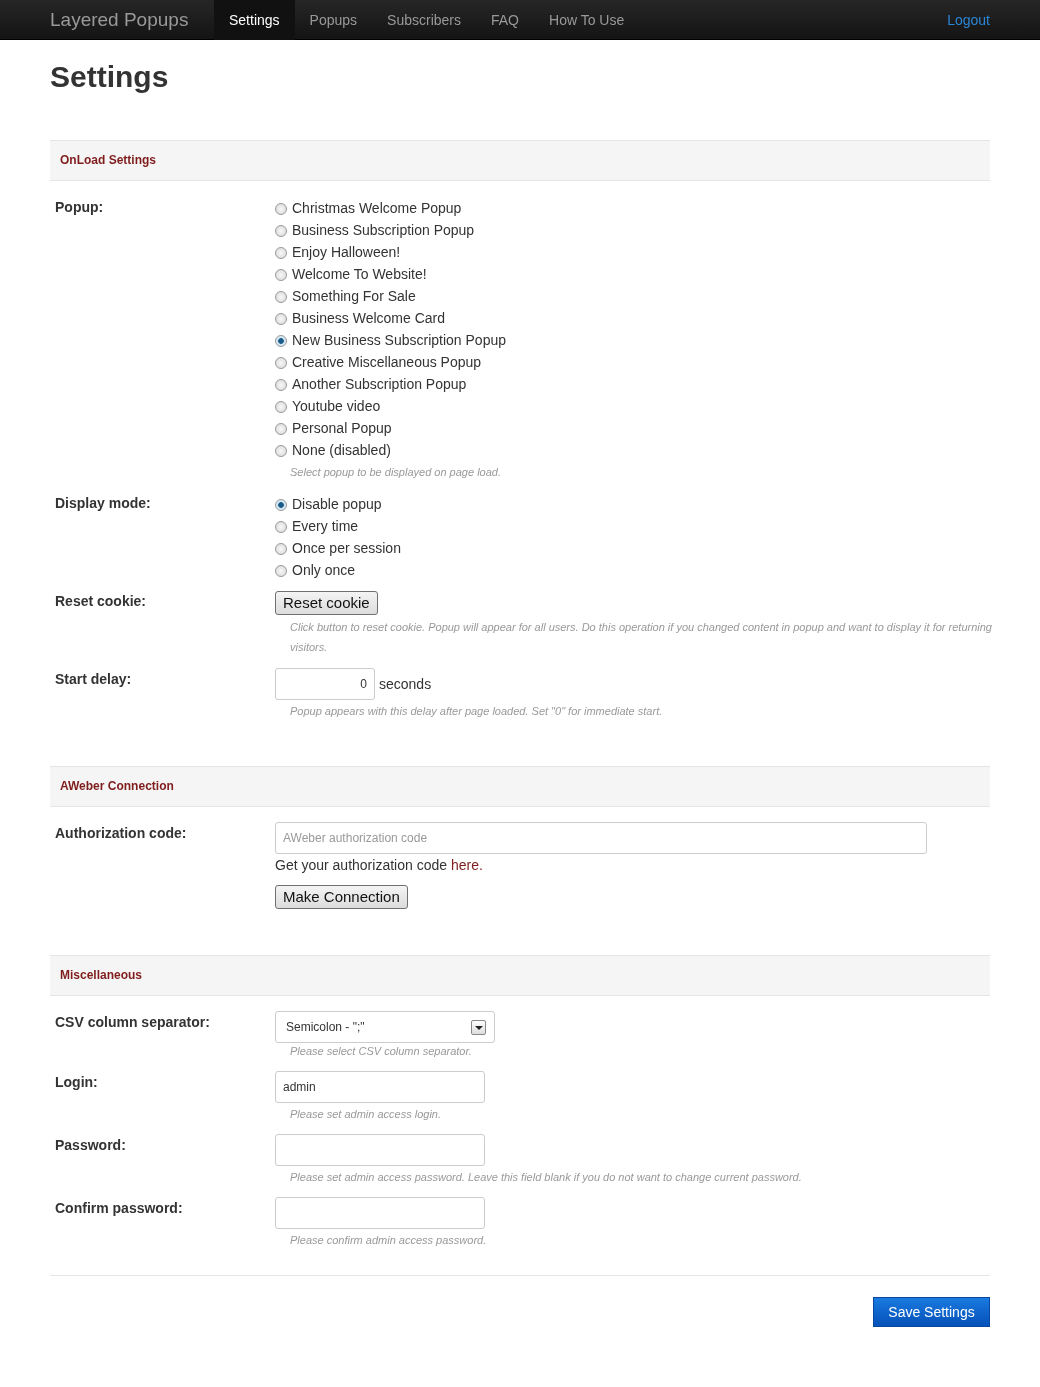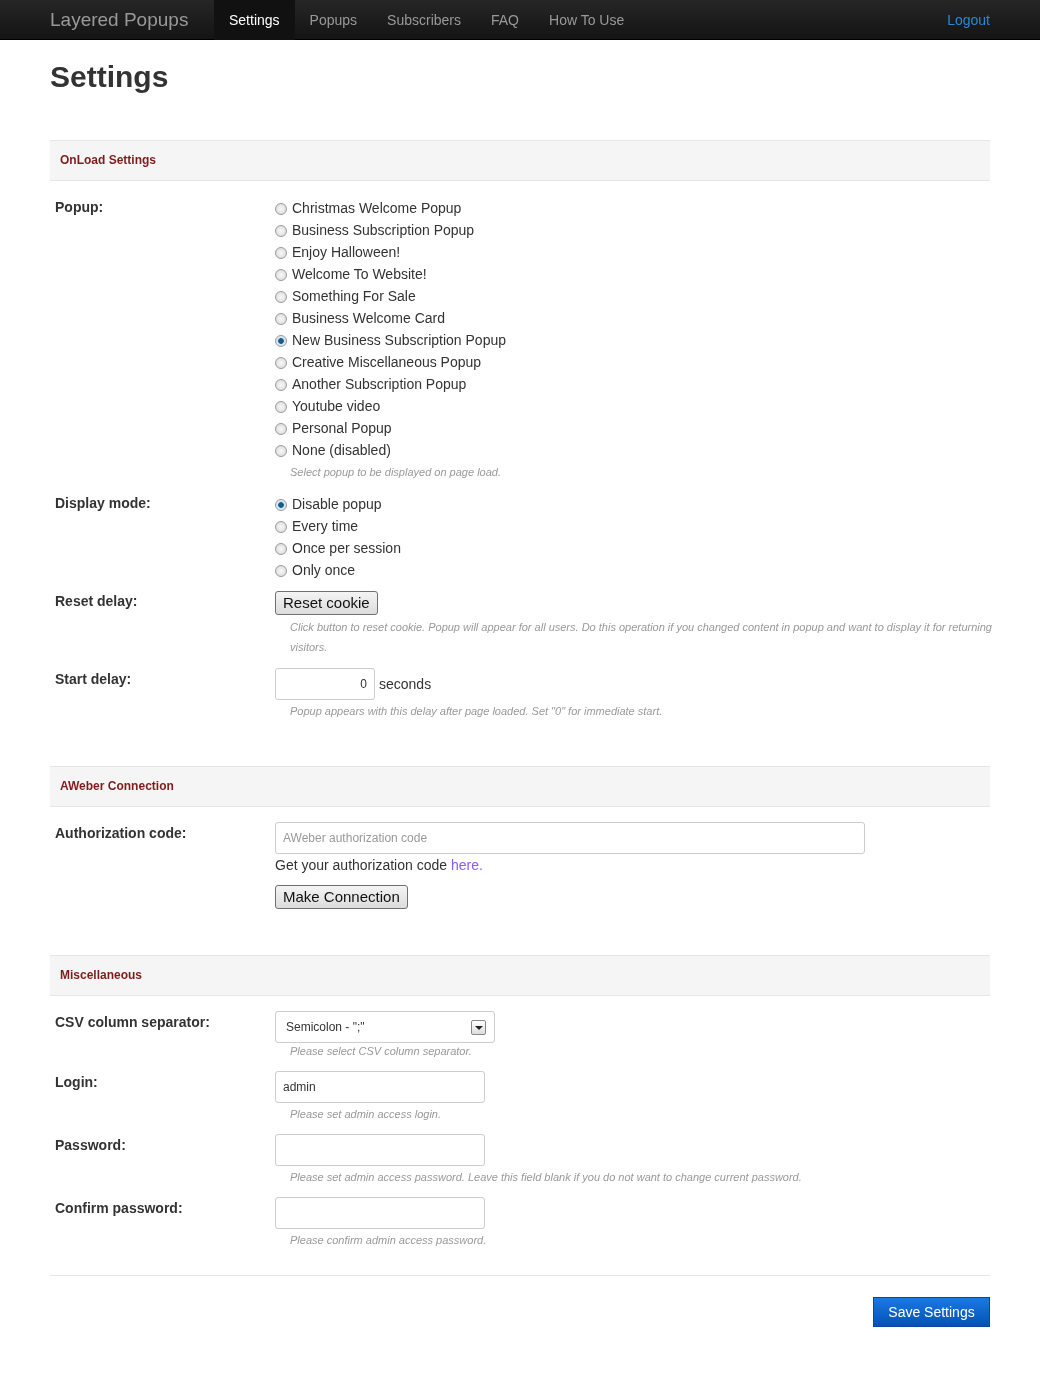--- a/index.html
+++ b/index.html
@@ -15,21 +15,21 @@
 .lbl{position:absolute;left:55px;font-size:14px;font-weight:bold;color:#333}
 .radios{position:absolute;left:275px}
 .radio{display:flex;align-items:center;height:22px;font-size:14px;color:#333}
 .rb{width:12px;height:12px;border-radius:50%;border:1px solid #9a9a9a;background:radial-gradient(#f8f8f8,#d6d6d6);margin-right:5px;margin-top:2px;flex:none}
 .rb.on{background:radial-gradient(#1a5c88 0,#1a5c88 35%,#cfe3f2 45%,#e8f0f6 100%)}
 .help{position:absolute;left:290px;font-size:11px;font-style:italic;color:#999;line-height:20px}
 .btn{position:absolute;left:275px;height:24px;padding:0 7px;font-size:15px;color:#111;background:linear-gradient(#f4f4f4,#dcdcdc);border:1px solid #707070;border-radius:3px;font-family:"Liberation Sans",sans-serif;line-height:22px}
 .inp{position:absolute;left:275px;height:32px;border:1px solid #ccc;border-radius:3px;background:#fff;font-size:12px;color:#333;padding:0 7px;line-height:30px;font-family:"Liberation Sans",sans-serif}
 .ph{color:#999}
 .plain{position:absolute;font-size:14px;color:#333}
-.link{color:#8b5cf6;text-decoration:none}
+.link{color:#7f1d1d;text-decoration:none}
 .sel-arrow{position:absolute;right:8px;top:8px;width:15px;height:15px;border:1px solid #888;background:linear-gradient(#fff,#ddd);border-radius:2px}
 .sel-arrow:after{content:"";position:absolute;left:3px;top:5px;border-left:4px solid transparent;border-right:4px solid transparent;border-top:4px solid #222}
 .hr{position:absolute;left:50px;width:940px;height:1px;background:#e5e5e5}
 .save{position:absolute;left:873px;top:1297px;width:117px;height:30px;background:linear-gradient(#1a7ae0,#0451b8);border:1px solid #0a47a0;border-radius:0;color:#fff;font-size:14px;text-align:center;line-height:28px;font-family:"Liberation Sans",sans-serif}
 </style>
 </head>
 <body>
 
 <div class="navbar">
   <div class="brand">Layered Popups</div>
@@ -113,32 +113,32 @@
   <div class="radio">
       <span class="rb"></span>
       <span>Once per session</span>
     </div>
   <div class="radio">
       <span class="rb"></span>
       <span>Only once</span>
     </div>
 </div>
 
-<div class="lbl" style="top:593px">Reset delay:</div>
+<div class="lbl" style="top:593px">Reset cookie:</div>
 <button class="btn" style="top:591px">Reset cookie</button>
 <div class="help" style="top:617px;width:715px">Click button to reset cookie. Popup will appear for all users. Do this operation if you changed content in popup and want to display it for returning visitors.</div>
 
 <div class="lbl" style="top:671px">Start delay:</div>
 <div class="inp" style="top:668px;width:100px;text-align:right">0</div>
 <div class="plain" style="left:379px;top:676px">seconds</div>
 <div class="help" style="top:701px">Popup appears with this delay after page loaded. Set "0" for immediate start.</div>
 
 <div class="sec-head" style="top:766px">AWeber Connection</div>
 <div class="lbl" style="top:825px">Authorization code:</div>
-<div class="inp" style="top:822px;width:590px"><span class="ph">AWeber authorization code</span></div>
+<div class="inp" style="top:822px;width:652px"><span class="ph">AWeber authorization code</span></div>
 <div class="plain" style="left:275px;top:857px"><span>Get your authorization code </span><a class="link">here.</a></div>
 <button class="btn" style="top:885px">Make Connection</button>
 
 <div class="sec-head" style="top:955px">Miscellaneous</div>
 
 <div class="lbl" style="top:1014px">CSV column separator:</div>
 <div class="inp" style="top:1011px;width:220px;padding-left:10px">
   <span>Semicolon - ";"</span>
   <span class="sel-arrow"></span>
 </div>

